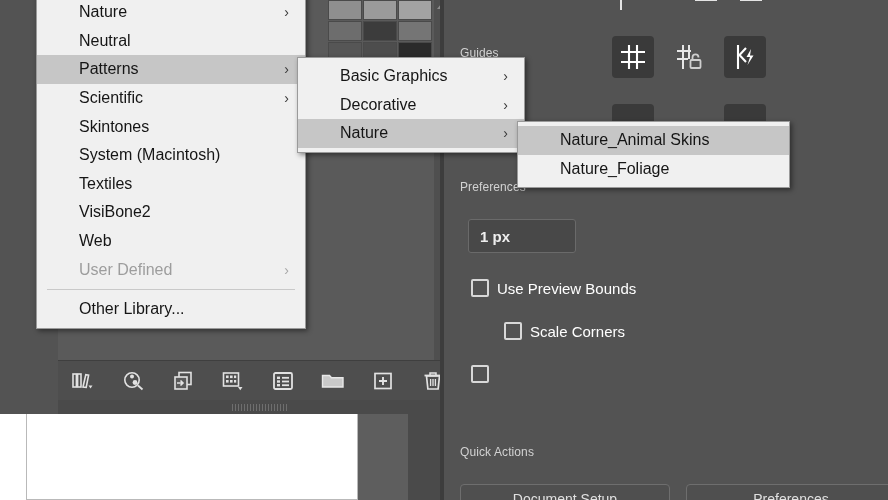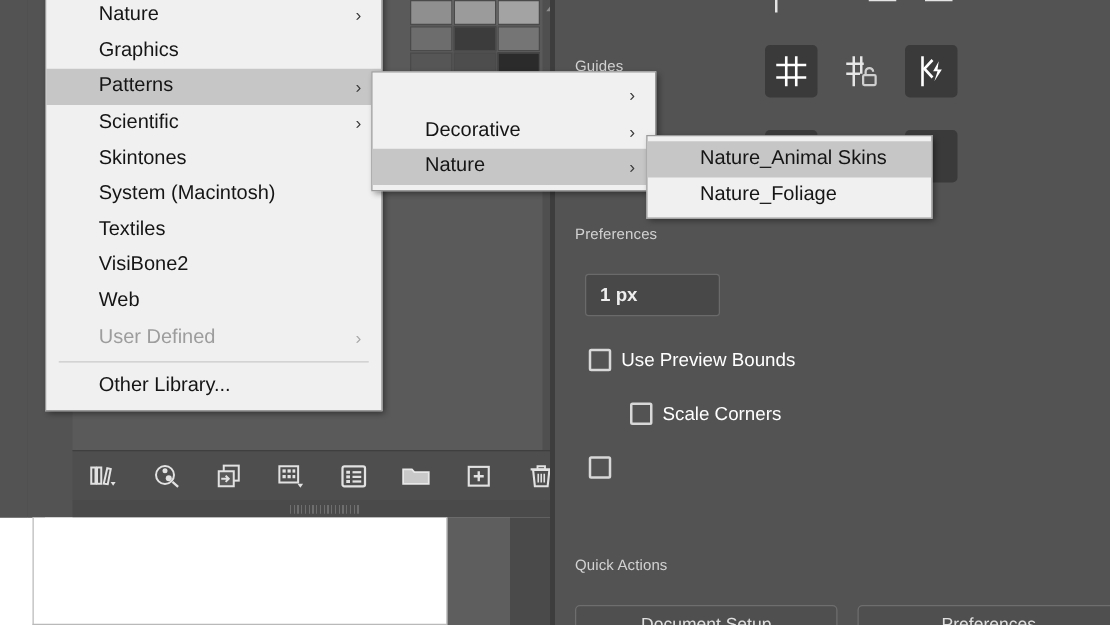--- a/index.html
+++ b/index.html
@@ -81,21 +81,21 @@
   }
   .menu-item.highlight { background:#c6c6c6; }
   .menu-item.disabled { color:#9d9d9d; }
   .menu-arrow { position:absolute; right:16px; top:50%; transform:translateY(-50%);
                 font-size:14px; color:#3a3a3a; line-height:1; }
   .menu-item.disabled .menu-arrow { color:#a8a8a8; }
   .menu-sep { height:1px; background:#c9c9c9; margin:5px 10px; }
 
   #menu-libraries { left:36px; top:-7px; width:270px; }
   #menu-patterns  { left:297px; top:57px; width:228px; }
-  #menu-nature    { left:517px; top:108px; width:229px; }
+  #menu-nature    { left:517px; top:121px; width:273px; }
   #menu-nature .menu-item { padding-left:42px; }
 </style>
 </head>
 <body>
 
 <div id="root">
 
   <div class="app-bg"></div>
   <div class="bottom-left-white"></div>
 
@@ -297,21 +297,21 @@
     <div class="qa-btn" style="left:246px; top:484px; width:210px;">Preferences</div>
   </div>
   <div class="props-edge"></div>
 
   <div class="menu" id="menu-libraries">
       <div class="menu-item">
         <span>Nature</span>
         <span class="menu-arrow">›</span>
       </div>
       <div class="menu-item">
-        <span>Graphics</span>
+        <span>Neutral</span>
       </div>
       <div class="menu-item highlight">
         <span>Patterns</span>
         <span class="menu-arrow">›</span>
       </div>
       <div class="menu-item">
         <span>Scientific</span>
         <span class="menu-arrow">›</span>
       </div>
       <div class="menu-item">
@@ -333,20 +333,21 @@
         <span>User Defined</span>
         <span class="menu-arrow">›</span>
       </div>
       <div class="menu-sep"></div>
       <div class="menu-item">
         <span>Other Library...</span>
       </div>
     </div>
   <div class="menu" id="menu-patterns">
       <div class="menu-item">
+        <span>Basic Graphics</span>
         <span class="menu-arrow">›</span>
       </div>
       <div class="menu-item">
         <span>Decorative</span>
         <span class="menu-arrow">›</span>
       </div>
       <div class="menu-item highlight">
         <span>Nature</span>
         <span class="menu-arrow">›</span>
       </div>

